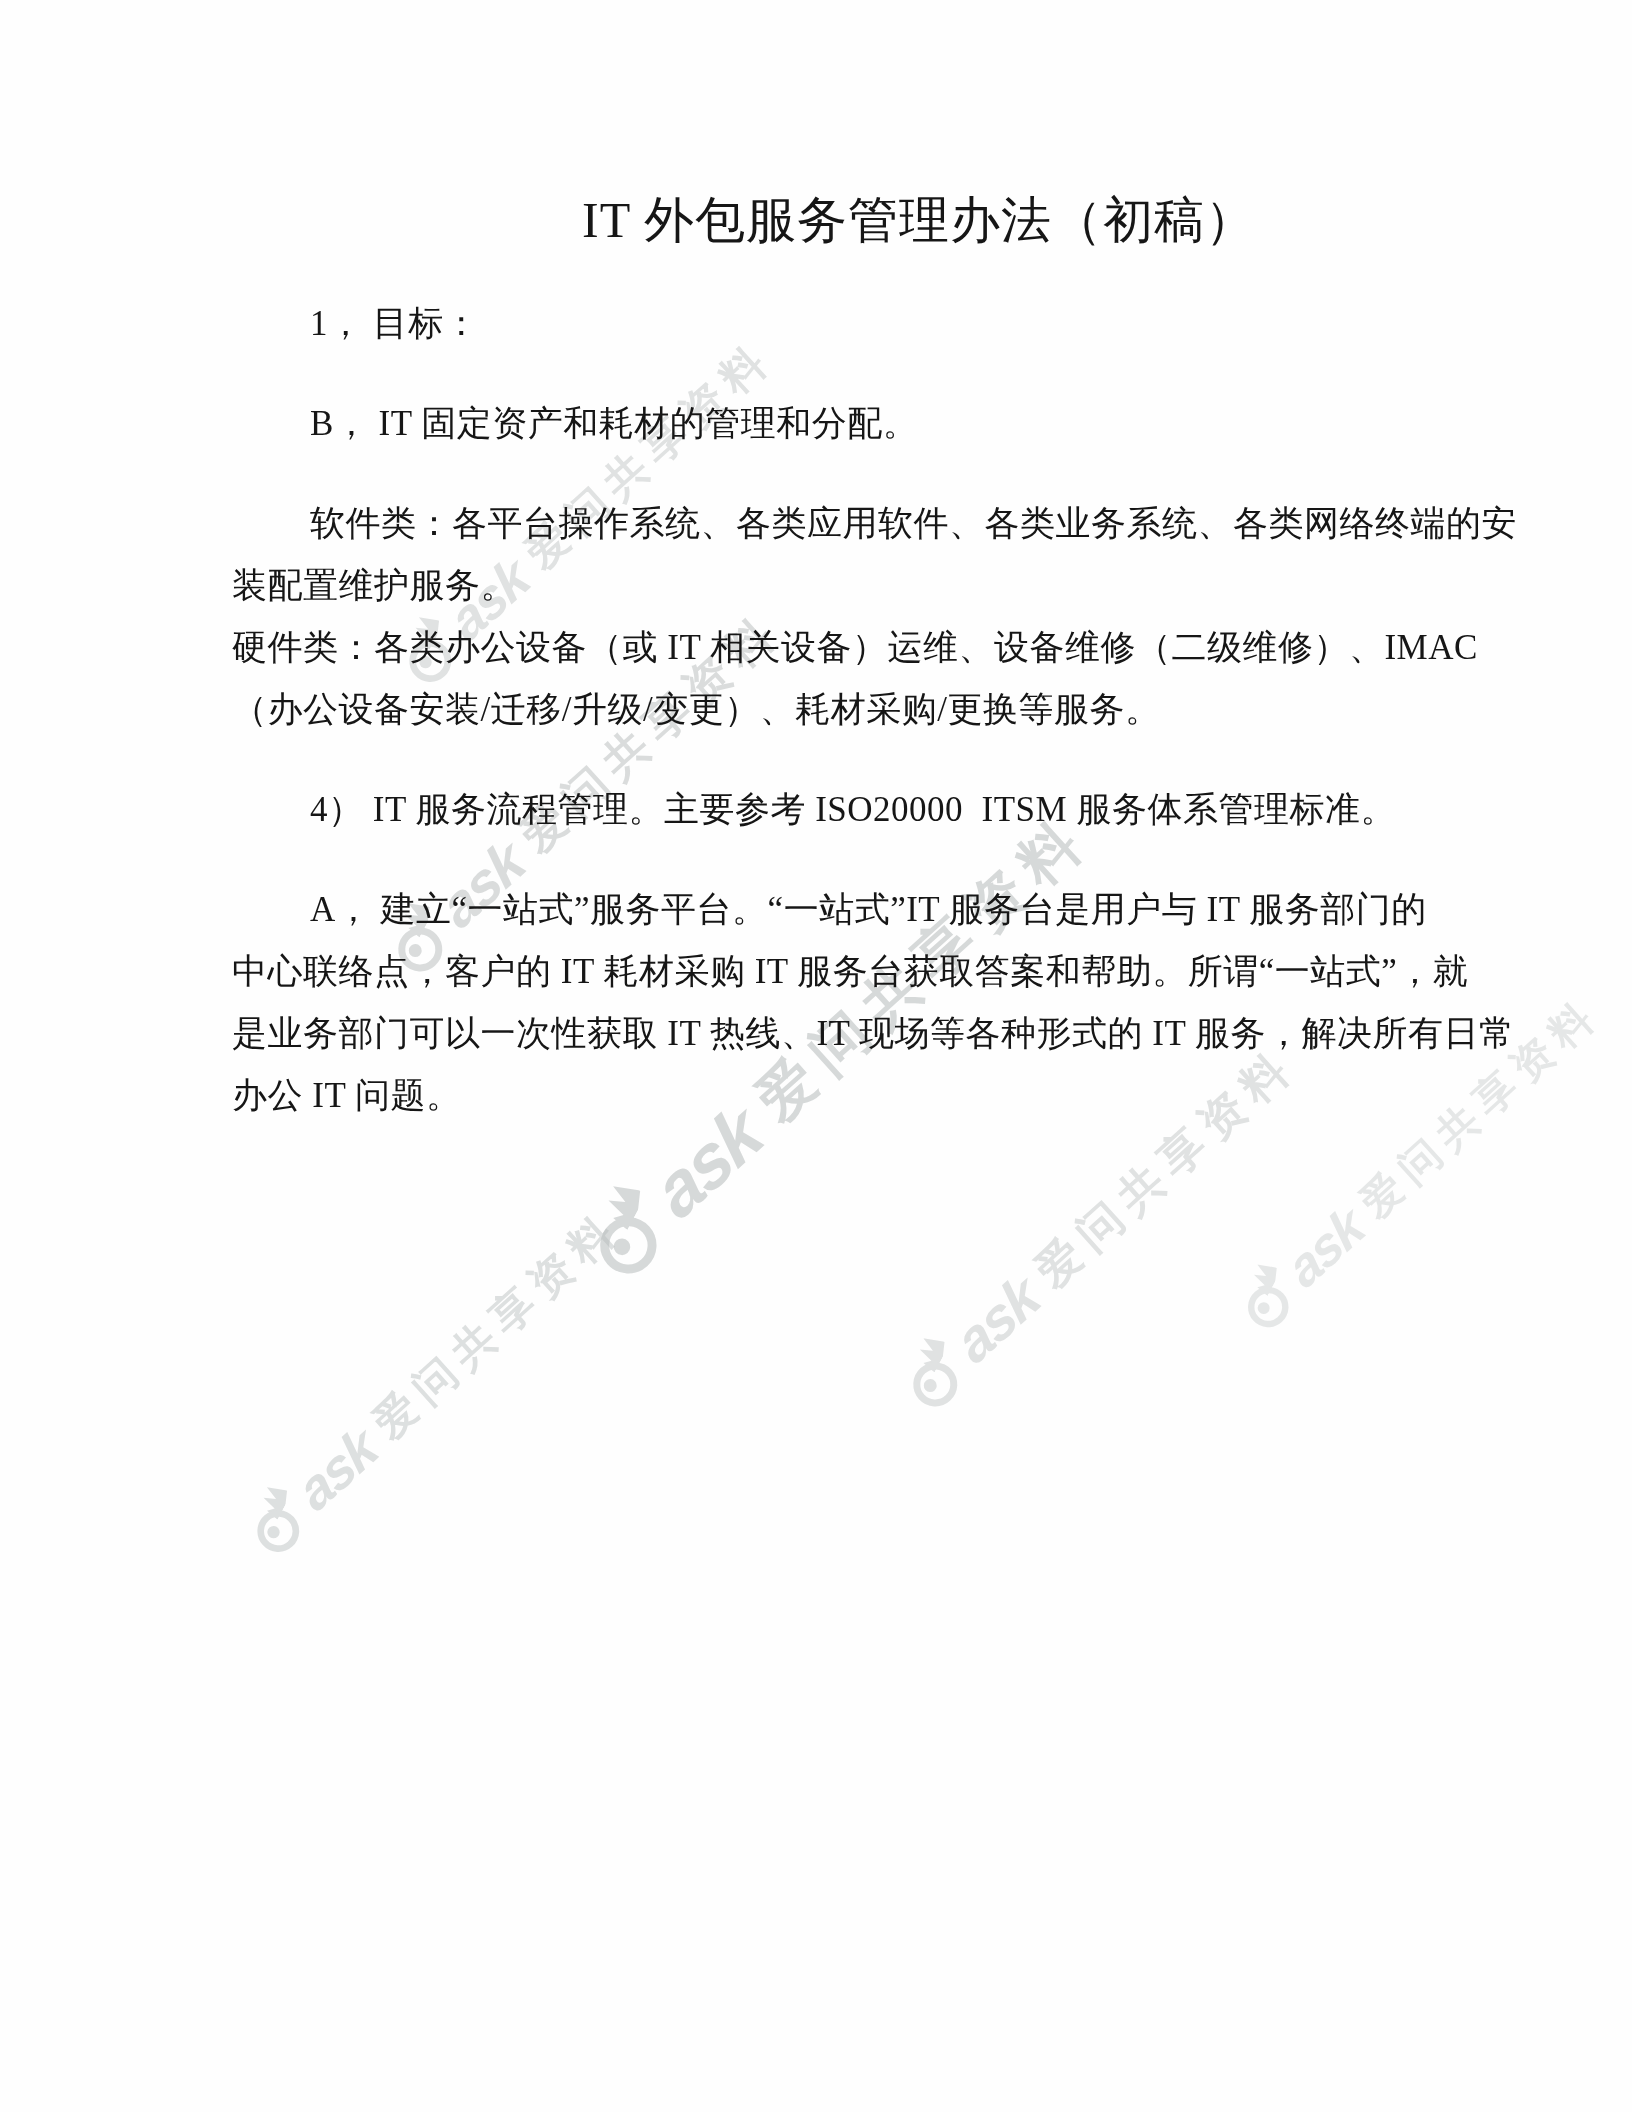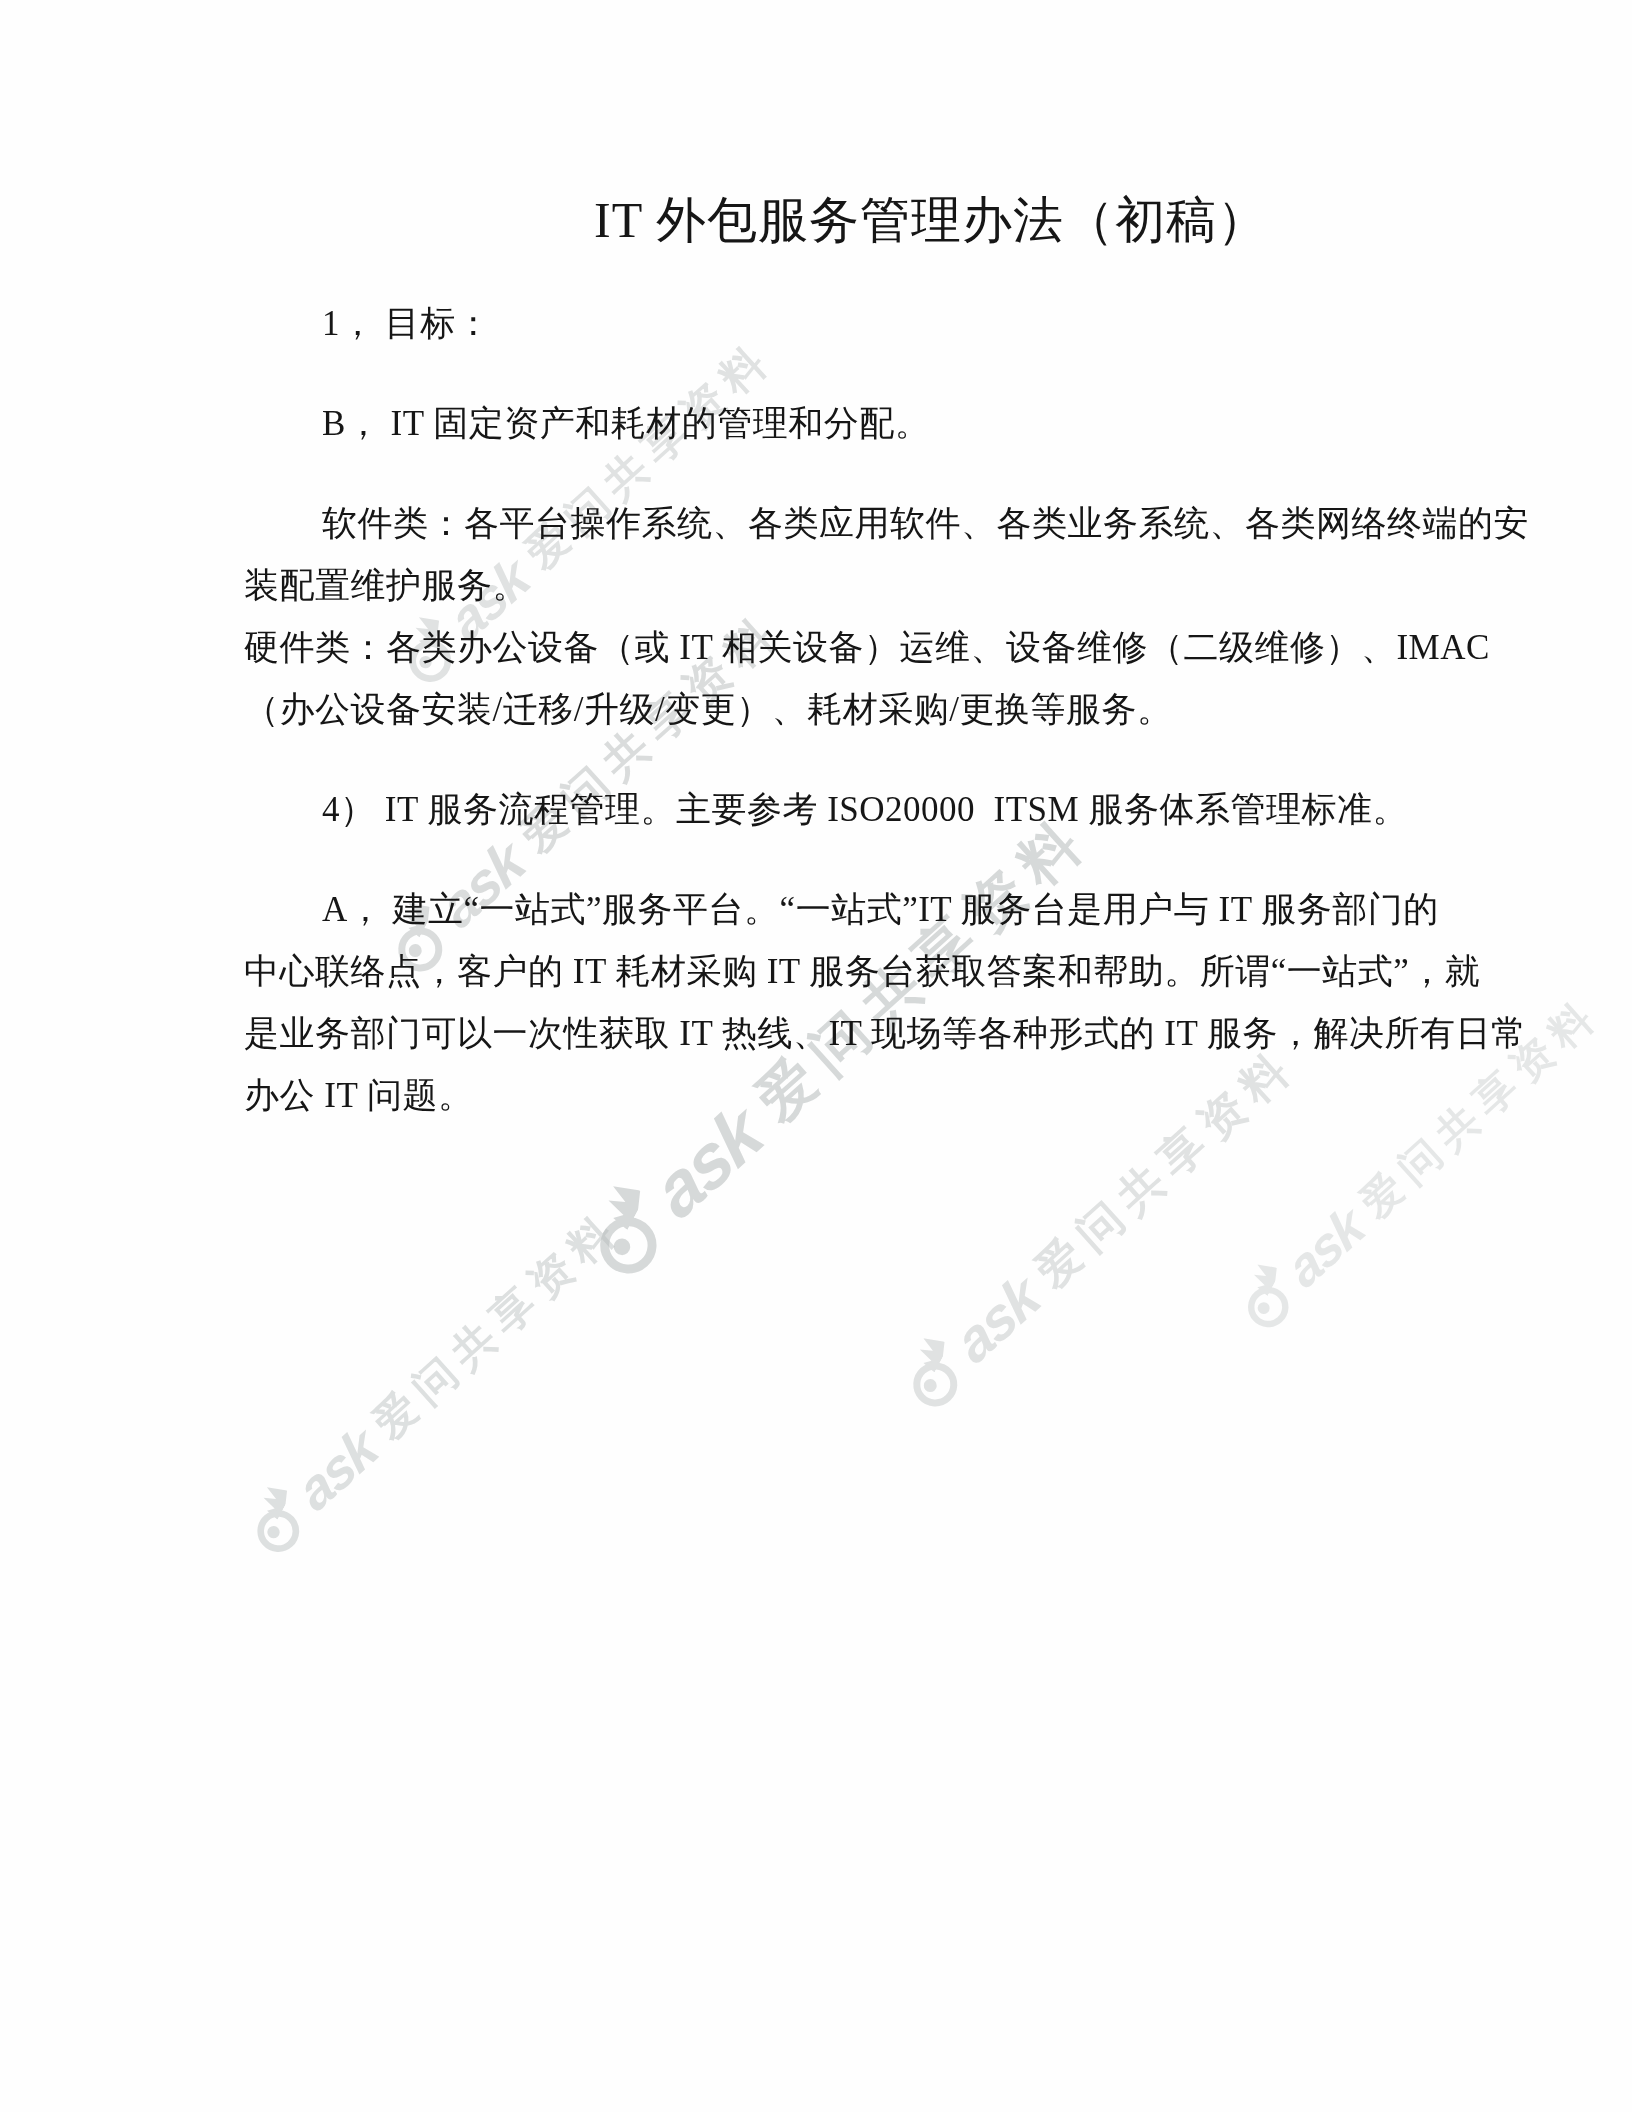--- a/index.html
+++ b/index.html
@@ -10,21 +10,21 @@
     margin: 0 auto;
     background: #fefefe;
     overflow: hidden;
     font-family: "Liberation Serif", "DejaVu Serif", serif;
     color: #161616;
   }
 
   
   .doc {
     position: absolute;
-    left: 236px;
+    left: 224px;
     top: 0;
     width: 1280px;
     z-index: 2;
   }
   .title {
     margin: 185px 0 11px 0;
     padding-left: 90px;
     width: 1210px;
     text-align: center;
     font-size: 50px;

